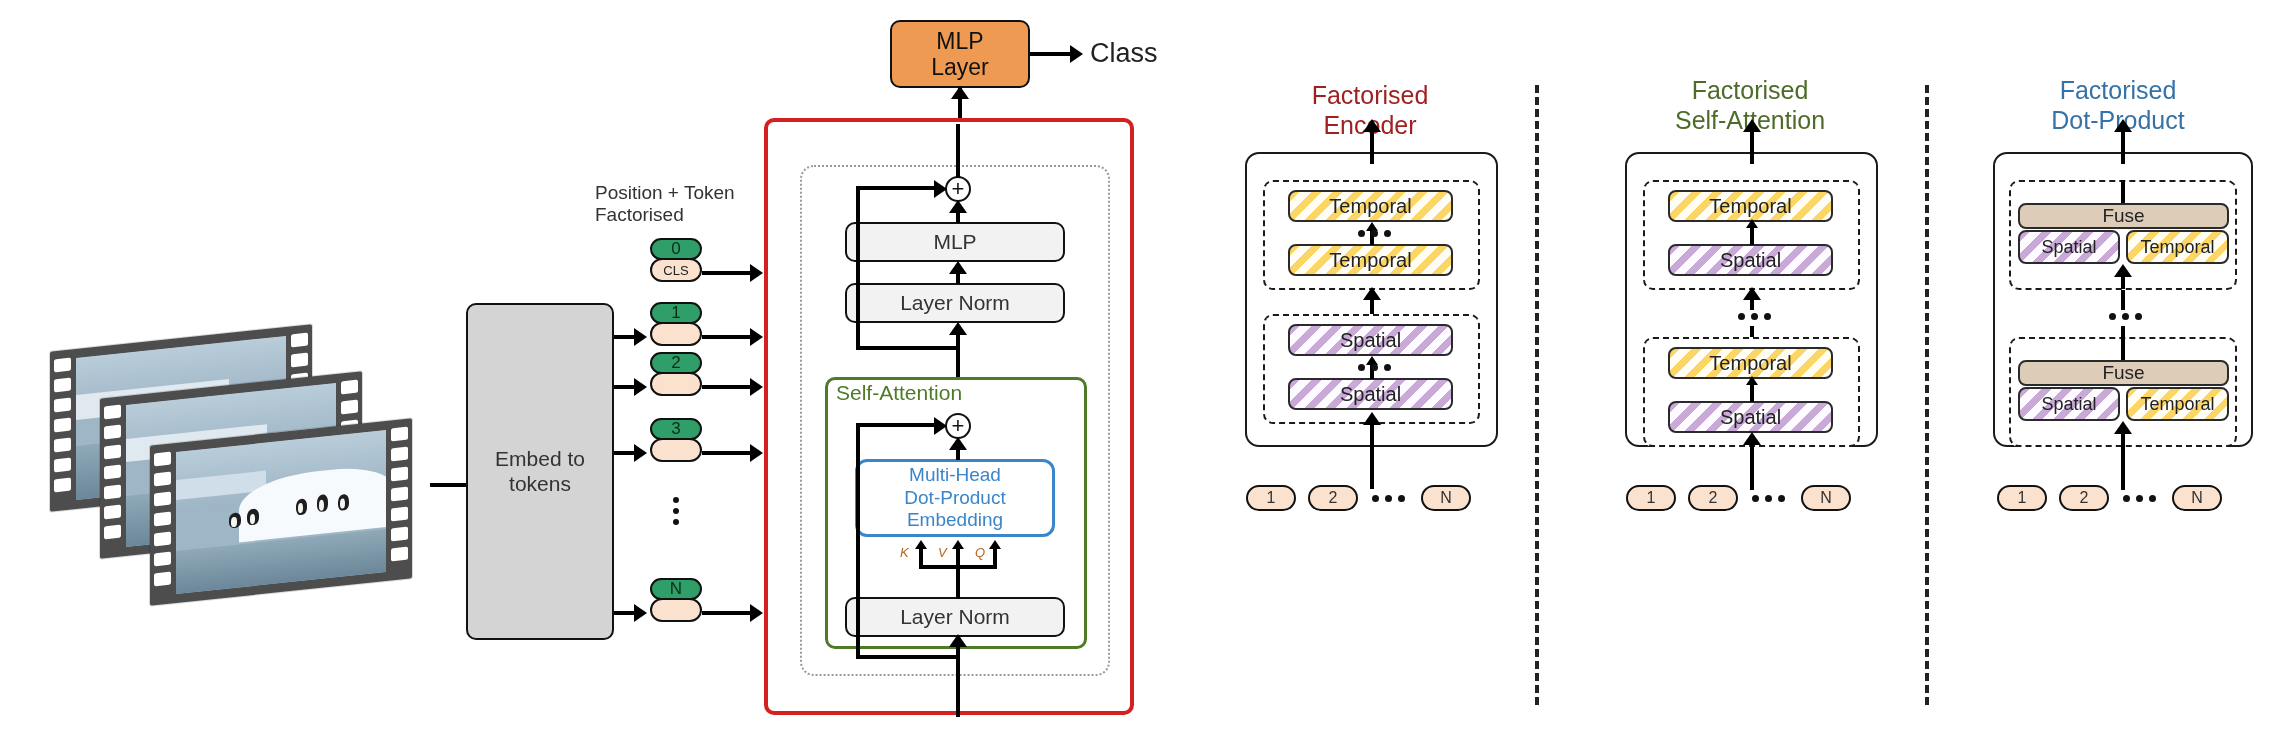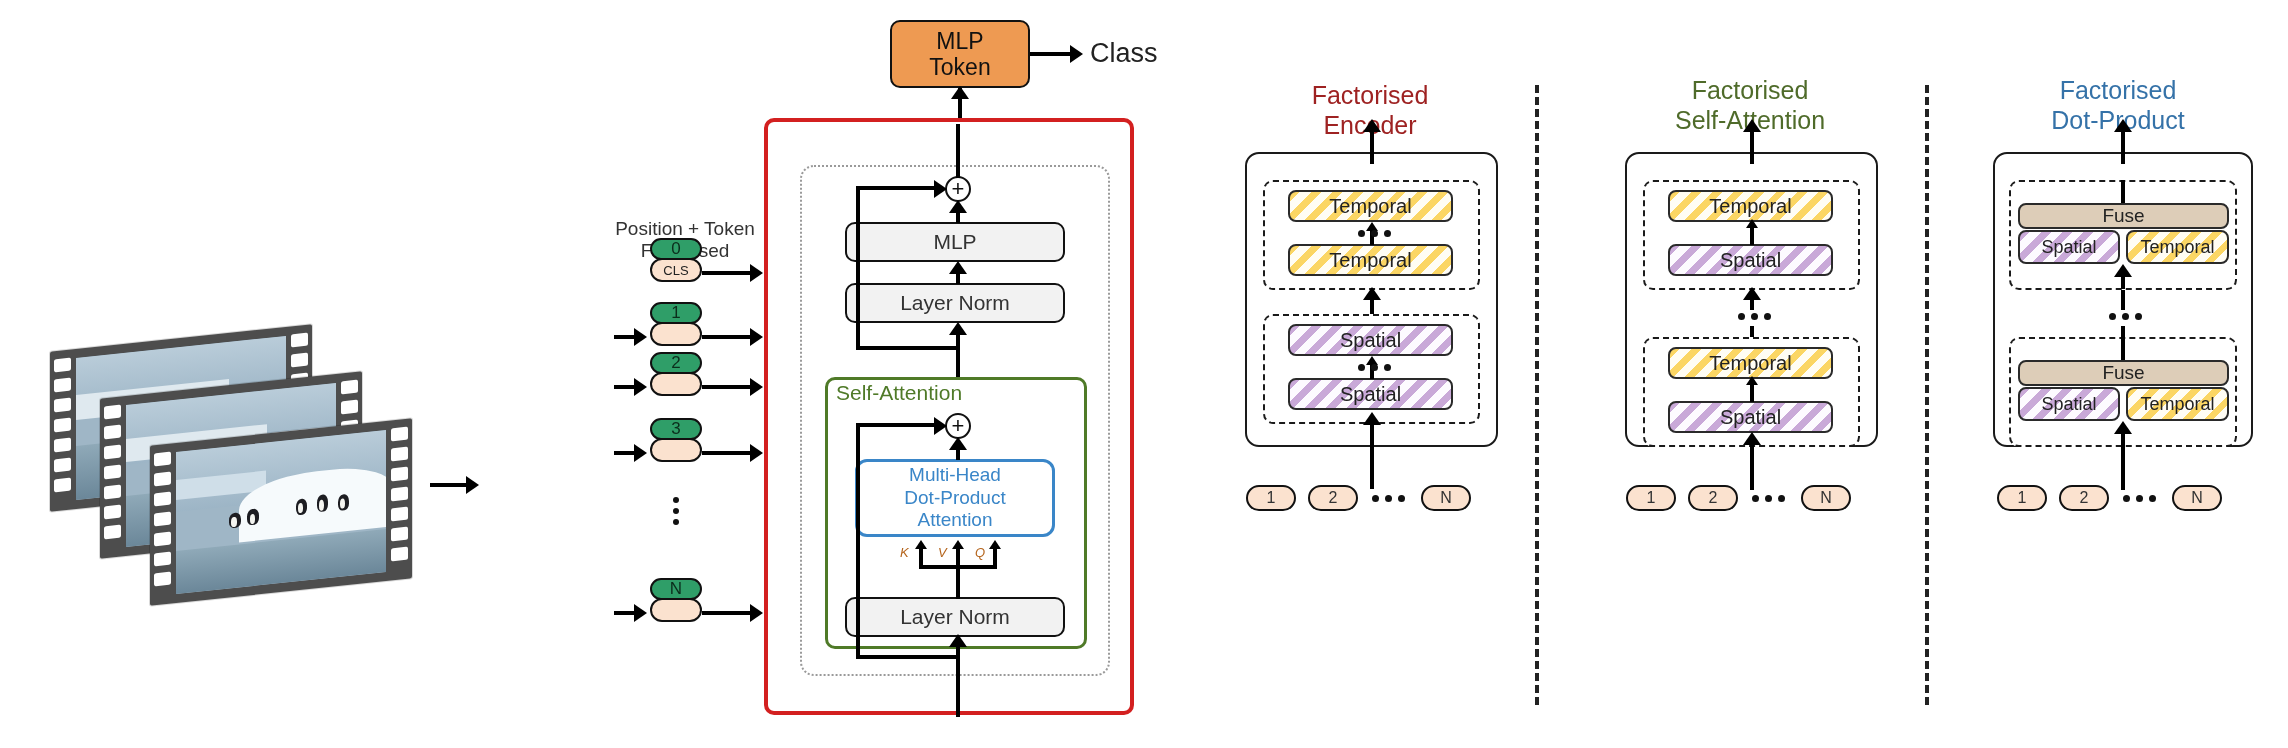--- a/index.html
+++ b/index.html
@@ -160,22 +160,25 @@
       <div class="perf" style="right:4px;top:68px;"></div>
       <div class="perf" style="right:4px;top:88px;"></div>
       <div class="perf" style="right:4px;top:108px;"></div>
       <div class="perf" style="right:4px;top:128px;"></div>
     </div>
   </div>
 
   <div class="abs hline" style="left:430px;top:483px;width:38px;"></div>
   <div class="abs arrowright" style="left:466px;top:476px;"></div>
 
-
-  <div class="abs" style="left:595px;top:182px;width:180px;text-align:center;margin-top:36px;">
+  <div class="abs rbox grayfill ctr" style="left:466px;top:303px;width:148px;height:337px;">
+    <div class="lbl" style="font-size:21px;white-space:pre-line;">Embed to tokens</div>
+  </div>
+
+  <div class="abs" style="left:595px;top:182px;width:180px;">
     <div class="lbl">Position + Token</div>
     <div class="lbl">Factorised</div>
   </div>
 
   <div class="abs" style="left:650px;top:238px;">
     <div class="pill green-pill ctr" style="width:52px;height:22px;">
       <span class="abs" style="font-size:17px;color:#0b2e1c;">0</span>
     </div>
     <div class="pill peach-pill ctr" style="width:52px;height:24px;margin-top:-2px;">
       <span style="font-size:13px;color:#222;">CLS</span>
@@ -232,21 +235,21 @@
   <div class="abs hline" style="left:614px;top:611px;width:22px;"></div>
   <div class="abs arrowright" style="left:634px;top:604px;"></div>
   <div class="abs hline" style="left:702px;top:611px;width:50px;"></div>
   <div class="abs arrowright" style="left:750px;top:604px;"></div>
 
   <div class="abs" style="left:771px;top:370px;font-size:25px;color:#111;font-style:italic;">L×</div>
 
   <div class="abs rbox ctr" style="left:890px;top:20px;width:140px;height:68px;background:#ee9a52;">
     <div style="font-size:23px;color:#111;line-height:1.15;">
       <div>MLP</div>
-      <div>Token</div>
+      <div>Layer</div>
     </div>
   </div>
 
   <div class="abs hline" style="left:1030px;top:52px;width:44px;"></div>
   <div class="abs arrowright" style="left:1070px;top:45px;"></div>
   <div class="abs" style="left:1090px;top:38px;font-size:27px;color:#222;">Class</div>
 
   <div class="abs vline" style="left:958px;top:88px;height:36px;"></div>
   <div class="abs arrowup" style="left:951px;top:86px;"></div>
 
@@ -286,21 +289,21 @@
   <div class="abs" style="left:834px;top:381px;font-size:21px;color:#4f7a28;background:#fff;padding:0 2px;">Self-Attention</div>
 
   <div class="abs plus" style="left:945px;top:413px;">
     <span>+</span>
   </div>
 
   <div class="abs bluebox ctr" style="left:855px;top:459px;width:200px;height:78px;">
     <div style="font-size:19px;color:#3a86c8;line-height:1.2;">
       <div>Multi-Head</div>
       <div>Dot-Product</div>
-      <div>Attention</div>
+      <div>Embedding</div>
     </div>
   </div>
 
   <div class="abs vline" style="left:956px;top:440px;height:20px;"></div>
   <div class="abs arrowup" style="left:949px;top:437px;"></div>
 
   <div class="abs vline" style="left:919px;top:545px;height:22px;"></div>
   <div class="abs arrowup-sm" style="left:915px;top:540px;"></div>
   <div class="abs kq" style="left:900px;top:545px;">K</div>
 

